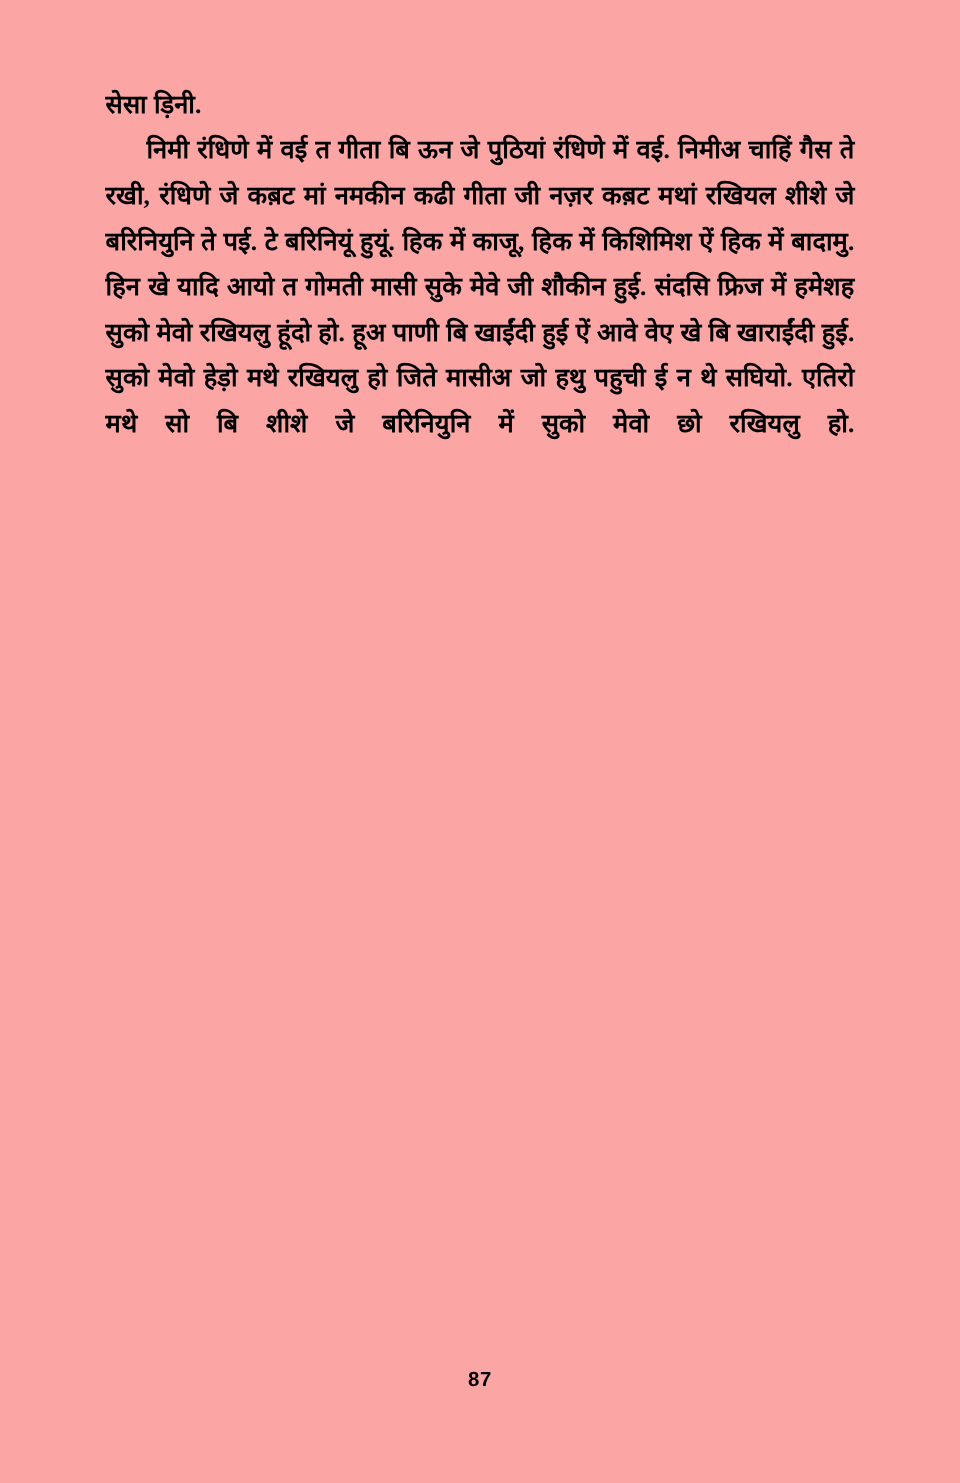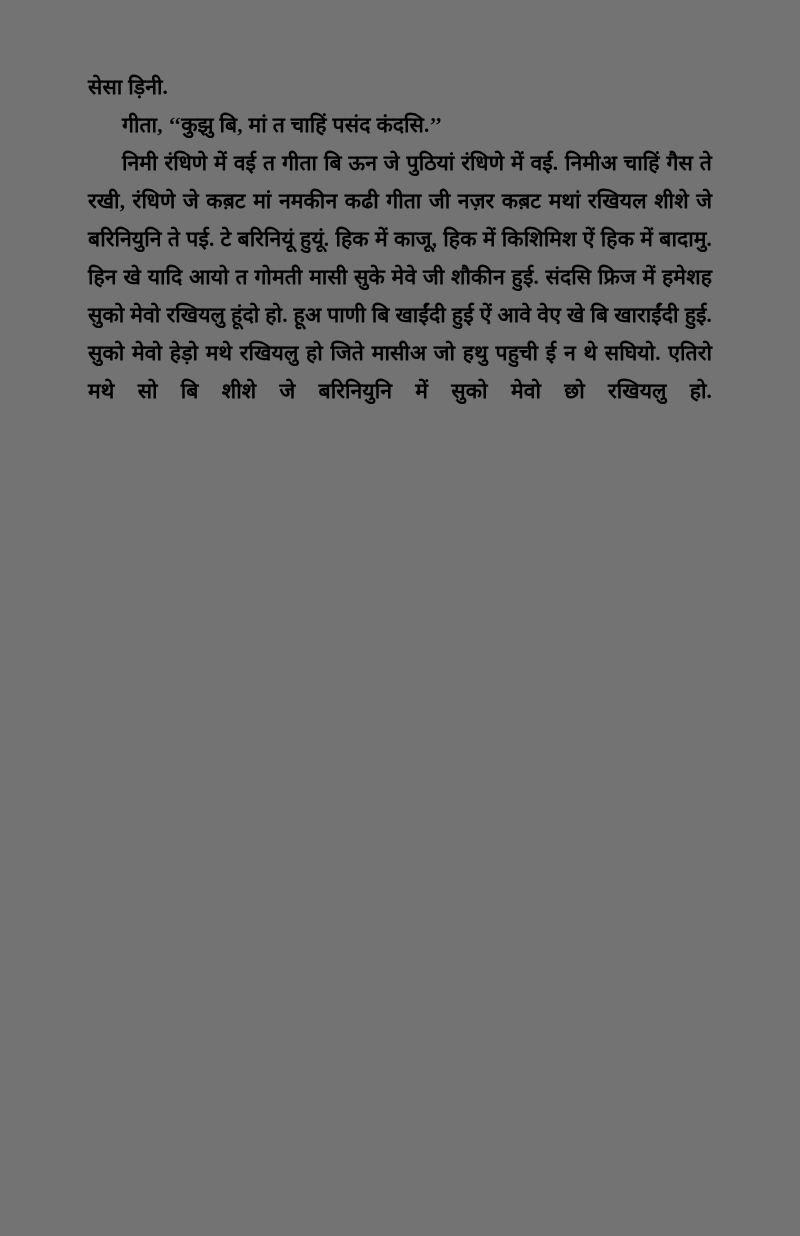--- a/index.html
+++ b/index.html
@@ -14,21 +14,21 @@
     overflow: hidden;
     font-family: "Liberation Serif", "DejaVu Serif", serif;
     color: #000000;
   }
   .page {
     position: absolute;
     left: 0;
     top: 0;
     width: 800px;
     height: 1236px;
-    background: #737373;
+    background: #fca5a5;
   }
   .text-block {
     position: absolute;
     left: 88px;
     top: 68px;
     width: 624px;
   }
   .para {
     margin: 0;
     text-align: justify;
@@ -70,22 +70,22 @@
 </head>
 <body>
 
 <div class="page">
 
   <div class="text-block">
 
     <p class="para no-stretch">सेसा ड़िनी.</p>
 
 
-    <p class="para indent no-stretch">गीता, ‘‘कुझु बि, मां त चाहिं पसंद कंदसि.’’</p>
 
     <p class="para indent">निमी रंधिणे में वई त गीता बि ऊन जे पुठियां रंधिणे में वई. निमीअ चाहिं गैस ते रखी, रंधिणे जे कब़ट मां नमकीन कढी गीता जी नज़र कब़ट मथां रखियल शीशे जे बरिनियुनि ते पई. टे बरिनियूं हुयूं. हिक में काजू, हिक में किशिमिश ऐं हिक में बादामु. हिन खे यादि आयो त गोमती मासी सुके मेवे जी शौकीन हुई. संदसि फ्रिज में हमेशह सुको मेवो रखियलु हूंदो हो. हूअ पाणी बि खाईंदी हुई ऐं आवे वेए खे बि खाराईंदी हुई. सुको मेवो हेड़ो मथे रखियलु हो जिते मासीअ जो हथु पहुची ई न थे सघियो. एतिरो मथे सो बि शीशे जे बरिनियुनि में सुको मेवो छो रखियलु हो.</p>
 
 
 
   </div>
 
+  <div class="page-number">87</div>
 
 </div>
 
 </body></html>

